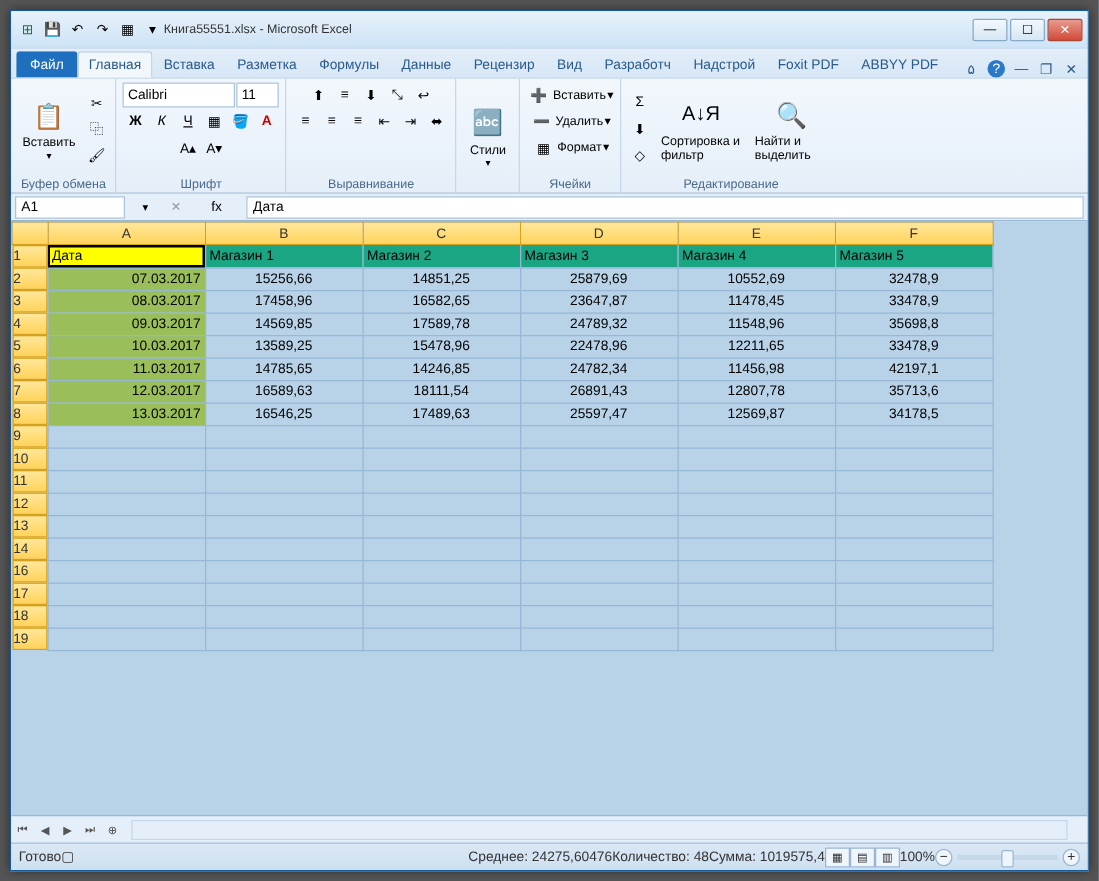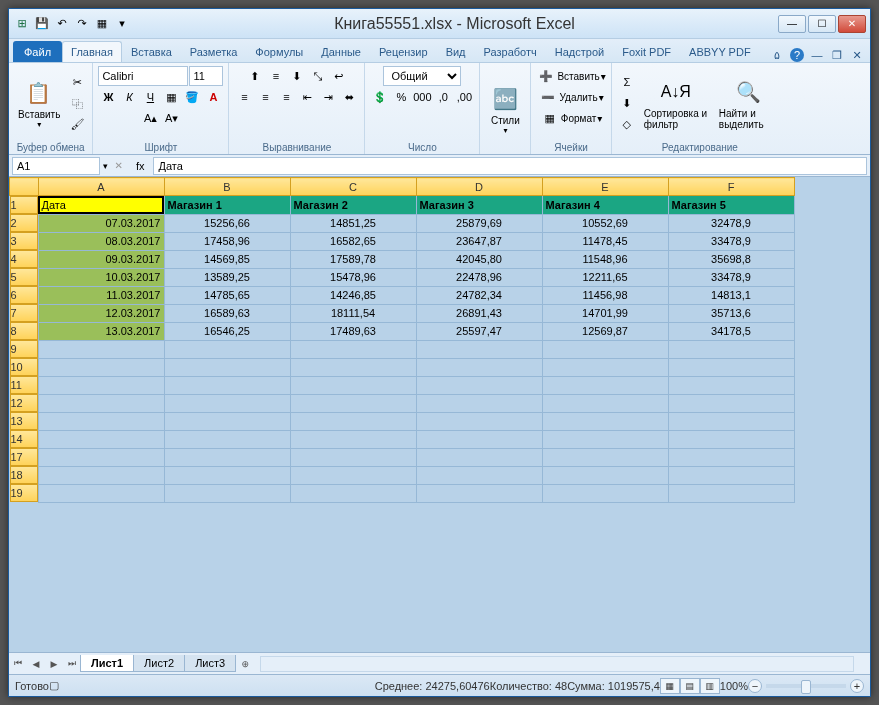--- a/index.html
+++ b/index.html
@@ -1,55 +1,55 @@
 <!DOCTYPE html>
 <html><head>
 <meta charset="utf-8">
 <style>
 * { box-sizing: border-box; margin: 0; padding: 0; font-family: 'Segoe UI', Tahoma, sans-serif; }
 body { background: #555; padding: 8px; }
 .window { width: 863px; height: 689px; background: #fff; border: 1px solid #1a5a9c; box-shadow: 0 0 8px rgba(0,0,0,0.5); position: relative; display: flex; flex-direction: column; }
 .titlebar { height: 30px; background: linear-gradient(#e8f2fb, #cde3f6); display: flex; align-items: center; padding: 0 4px; border-bottom: 1px solid #b5cde3; }
 .qat { display: flex; align-items: center; gap: 2px; }
 .qat-ico { width: 18px; height: 18px; display: flex; align-items: center; justify-content: center; font-size: 11px; cursor: pointer; }
-.title { flex: 1; text-align: center; font-size: 16px; color: #333; }
+.title { flex: 1; font-size: 10px; color: #333; }
 .winbtns { display: flex; gap: 2px; }
 .winbtn { width: 28px; height: 18px; border: 1px solid #8aa9c8; background: linear-gradient(#f2f8fd,#d6e7f5); display: flex; align-items: center; justify-content: center; font-size: 10px; cursor: pointer; border-radius: 2px; }
 .winbtn.close { background: linear-gradient(#e89a8f,#d14a3a); color: #fff; border-color: #a43; }
 .ribbon-tabs { height: 24px; background: linear-gradient(#e3eef9,#d6e7f5); display: flex; align-items: flex-end; padding-left: 4px; border-bottom: 1px solid #b5cde3; }
 .tab { padding: 4px 8px; font-size: 11px; color: #2a5a8a; cursor: pointer; border: 1px solid transparent; border-bottom: none; }
 .tab.file { background: #1e6fbd; color: #fff; border-radius: 3px 3px 0 0; padding: 4px 10px; margin-top: 14px; }
 .tab.active { background: #f2f7fc; border-color: #b5cde3; border-radius: 3px 3px 0 0; }
 .tab-right { margin-left: auto; display: flex; gap: 6px; padding-right: 6px; align-items: center; }
 .tab-right span { width: 14px; height: 14px; font-size: 11px; cursor: pointer; color: #2a5a8a; display: flex; align-items: center; justify-content: center; }
 .ribbon-body { height: 92px; background: linear-gradient(#f2f7fc,#e5eff9); border-bottom: 1px solid #9ab6d2; display: flex; }
 .group { border-right: 1px solid #c5d8ea; padding: 3px 5px 1px; display: flex; flex-direction: column; justify-content: space-between; }
 .group-label { font-size: 10px; color: #4a6a8a; text-align: center; padding-top: 2px; }
 .group-body { flex: 1; display: flex; align-items: center; gap: 3px; }
 .bigbtn { display: flex; flex-direction: column; align-items: center; font-size: 10px; cursor: pointer; padding: 2px 4px; }
 .bigbtn .ico { width: 32px; height: 32px; display: flex; align-items: center; justify-content: center; font-size: 20px; }
 .minibtn { width: 20px; height: 20px; font-size: 11px; cursor: pointer; display: flex; align-items: center; justify-content: center; border: 1px solid transparent; }
 .stack { display: flex; flex-direction: column; gap: 1px; }
 .row { display: flex; gap: 1px; align-items: center; }
 select.combo, input.combo { font-size: 11px; height: 20px; border: 1px solid #abc4dc; background: #fff; padding: 0 3px; }
-.formulabar { height: 22px; background: #e5eff9; border-bottom: 1px solid #9ab6d2; display: flex; align-items: center; padding: 0 3px; gap: 3px; }
+.formulabar { height: 22px; background: #e5eff9; border-bottom: 1px solid #9ab6d2; display: flex; align-items: center; padding: 0 3px; gap: 14px; }
 .namebox { width: 88px; height: 18px; border: 1px solid #abc4dc; background: #fff; font-size: 11px; padding: 0 4px; display: flex; align-items: center; }
 .fx { font-size: 11px; padding: 0 6px; cursor: pointer; }
 .formula-input { flex: 1; height: 18px; border: 1px solid #abc4dc; background: #fff; font-size: 11px; padding: 0 4px; }
 .sheet-area { flex: 1; display: flex; overflow: hidden; position: relative; background: #b8d2e8; }
 .grid { flex: 1; overflow: auto; }
 table.sheet { border-collapse: collapse; font-size: 11px; background: #b8d2e8; }
 .sheet th { background: linear-gradient(#f5f9fd,#dce9f5); border: 1px solid #9db9d4; font-weight: normal; color: #333; text-align: center; height: 18px; position: sticky; }
 .sheet th.col { min-width: 126px; }
 .sheet th.row { width: 28px; min-width: 28px; }
 .sheet th.corner { width: 28px; min-width: 28px; background: #e5eff9; }
 .sheet th.sel { background: linear-gradient(#ffe79a,#ffd35a); border-color: #d4a020; }
 .sheet td { border: 1px solid #96b8d6; height: 18px; padding: 0 3px; background: #b8d2e8; }
 .sheet td.hdr-date { background: #ffff00; font-weight: normal; text-align: left; }
-.sheet td.hdr-mag { background: #1ba683; color: #000; text-align: left; font-weight: bold; }
+.sheet td.hdr-mag { background: #1ba683; color: #000; text-align: left; }
 .sheet td.date { background: #9abf5a; text-align: right; }
 .sheet td.val { text-align: center; }
 .sheet td.active { outline: 2px solid #000; outline-offset: -2px; }
 .tabs-bottom { height: 22px; background: #e5eff9; border-top: 1px solid #9ab6d2; display: flex; align-items: center; font-size: 11px; }
 .nav-arrow { width: 18px; height: 18px; display: flex; align-items: center; justify-content: center; cursor: pointer; font-size: 9px; color: #555; }
 .sheet-tab { padding: 2px 10px; border: 1px solid #9ab6d2; border-top: none; background: #d5e3f0; cursor: pointer; margin-left: -1px; }
 .sheet-tab.active { background: #fff; font-weight: bold; }
 .hscroll { flex: 1; height: 16px; margin: 0 16px 0 6px; background: #e5eff9; border: 1px solid #c5d8ea; position: relative; }
 .statusbar { height: 22px; background: linear-gradient(#dbe8f5,#cde0f1); border-top: 1px solid #9ab6d2; display: flex; align-items: center; font-size: 11px; padding: 0 6px; gap: 0; color: #333; }
 .status-spacer { flex: 1; }
@@ -153,33 +153,20 @@
           <span class="minibtn">≡</span>
           <span class="minibtn">≡</span>
           <span class="minibtn">⇤</span>
           <span class="minibtn">⇥</span>
           <span class="minibtn">⬌</span>
         </div>
       </div>
       <div class="group-label">Выравнивание</div>
     </div>
     <div class="group">
-      <div class="group-body stack">
-        <select class="combo" style="width:78px"><option>Общий</option></select>
-        <div class="row">
-          <span class="minibtn">💲</span>
-          <span class="minibtn">%</span>
-          <span class="minibtn">000</span>
-          <span class="minibtn">,0</span>
-          <span class="minibtn">,00</span>
-        </div>
-      </div>
-      <div class="group-label">Число</div>
-    </div>
-    <div class="group">
       <div class="group-body">
         <div class="bigbtn">
           <span class="ico">🔤</span>
           <span>Стили</span>
           <span style="font-size:8px">▾</span>
         </div>
       </div>
       <div class="group-label"></div>
     </div>
     <div class="group">
@@ -256,49 +243,49 @@
               <td class="val">16582,65</td>
               <td class="val">23647,87</td>
               <td class="val">11478,45</td>
               <td class="val">33478,9</td>
             </tr>
             <tr>
               <th class="row sel">4</th>
               <td class="date">09.03.2017</td>
               <td class="val">14569,85</td>
               <td class="val">17589,78</td>
-              <td class="val">42045,80</td>
+              <td class="val">24789,32</td>
               <td class="val">11548,96</td>
               <td class="val">35698,8</td>
             </tr>
             <tr>
               <th class="row sel">5</th>
               <td class="date">10.03.2017</td>
               <td class="val">13589,25</td>
               <td class="val">15478,96</td>
               <td class="val">22478,96</td>
               <td class="val">12211,65</td>
               <td class="val">33478,9</td>
             </tr>
             <tr>
               <th class="row sel">6</th>
               <td class="date">11.03.2017</td>
               <td class="val">14785,65</td>
               <td class="val">14246,85</td>
               <td class="val">24782,34</td>
               <td class="val">11456,98</td>
-              <td class="val">14813,1</td>
+              <td class="val">42197,1</td>
             </tr>
             <tr>
               <th class="row sel">7</th>
               <td class="date">12.03.2017</td>
               <td class="val">16589,63</td>
               <td class="val">18111,54</td>
               <td class="val">26891,43</td>
-              <td class="val">14701,99</td>
+              <td class="val">12807,78</td>
               <td class="val">35713,6</td>
             </tr>
             <tr>
               <th class="row sel">8</th>
               <td class="date">13.03.2017</td>
               <td class="val">16546,25</td>
               <td class="val">17489,63</td>
               <td class="val">25597,47</td>
               <td class="val">12569,87</td>
               <td class="val">34178,5</td>
@@ -351,20 +338,29 @@
             <tr>
               <th class="row sel">14</th>
               <td class=""></td>
               <td class=""></td>
               <td class=""></td>
               <td class=""></td>
               <td class=""></td>
               <td class=""></td>
             </tr>
             <tr>
+              <th class="row sel">16</th>
+              <td class=""></td>
+              <td class=""></td>
+              <td class=""></td>
+              <td class=""></td>
+              <td class=""></td>
+              <td class=""></td>
+            </tr>
+            <tr>
               <th class="row sel">17</th>
               <td class=""></td>
               <td class=""></td>
               <td class=""></td>
               <td class=""></td>
               <td class=""></td>
               <td class=""></td>
             </tr>
             <tr>
               <th class="row sel">18</th>
@@ -387,25 +383,20 @@
           </tbody>
         </table>
     </div>
   </div>
 
   <div class="tabs-bottom">
     <span class="nav-arrow">⏮</span>
     <span class="nav-arrow">◀</span>
     <span class="nav-arrow">▶</span>
     <span class="nav-arrow">⏭</span>
-    <div id="sheettabs" style="display:flex">
-        <div class="sheet-tab active">Лист1</div>
-        <div class="sheet-tab">Лист2</div>
-        <div class="sheet-tab">Лист3</div>
-      </div>
     <span class="nav-arrow">⊕</span>
     <div class="hscroll"></div>
   </div>
 
   <div class="statusbar">
     <span>Готово</span>
     <span>▢</span>
     <span class="status-spacer"></span>
     <span><span>Среднее:</span> <span>24275,60476</span></span>
     <span><span>Количество:</span> <span>48</span></span>

